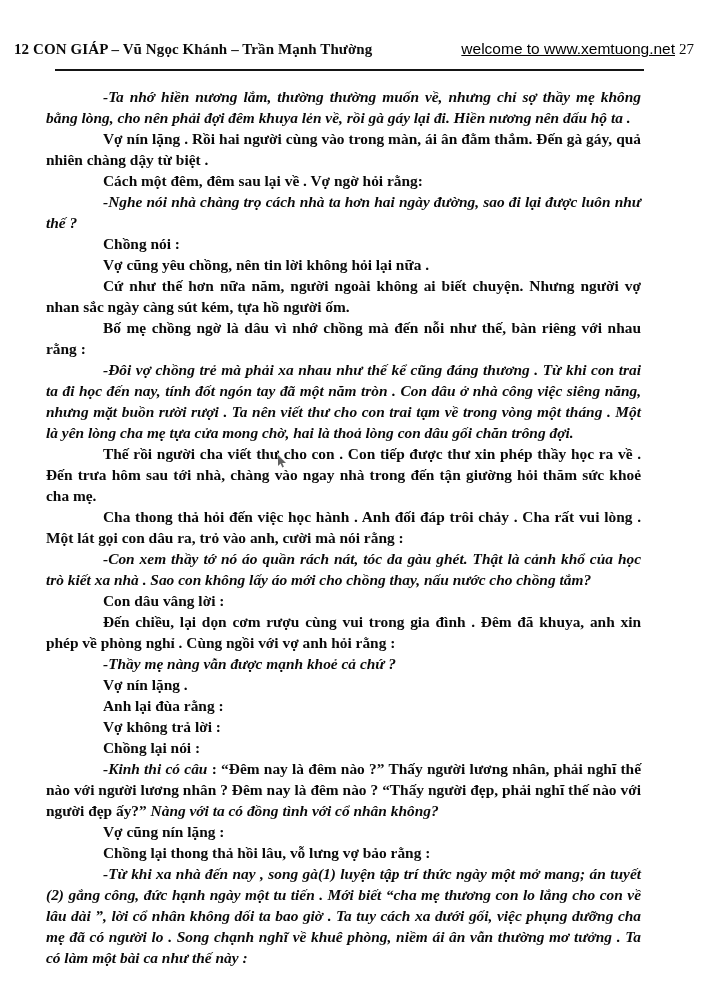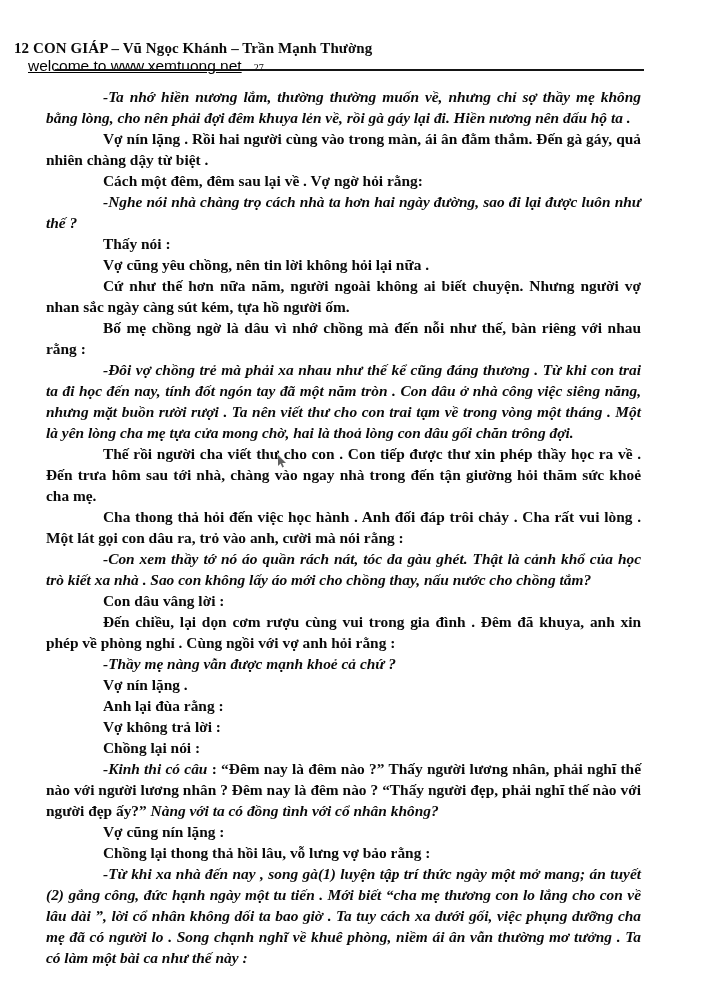--- a/index.html
+++ b/index.html
@@ -7,35 +7,35 @@
     position:relative;
     width:702px;height:994px;
     margin:0 auto;
     background:#ffffff;
     color:#0a0a0a;
     font-family:"Liberation Serif","DejaVu Serif",serif;
     overflow:hidden;
   }
   .header{
     position:absolute;top:40px;left:14px;right:8px;
-    display:flex;justify-content:space-between;align-items:baseline;flex-direction:column;
+    display:flex;justify-content:space-between;align-items:baseline;
   }
   .book-title{
     font-weight:700;font-size:15px;letter-spacing:.1px;white-space:nowrap;
   }
   .header-right{display:flex;align-items:baseline;}
   .site-link{
     font-family:"Liberation Sans","DejaVu Sans",sans-serif;
     font-size:15.5px;
     text-decoration:underline;
     color:#000000;
     white-space:nowrap;
     margin-left:14px;
   }
-  .page-number{font-size:10px;margin-left:12px;}
+  .page-number{font-size:15px;margin-left:4px;}
   .header-rule{
     position:absolute;top:69px;left:55px;width:589px;
     border-top:2px solid #151515;height:0;
   }
   .body-text{
     position:absolute;top:86px;left:46px;width:595px;
     font-size:15.4px;line-height:21px;
     text-align:justify;
   }
   .body-text p{margin:0;text-indent:57px;font-weight:bold;}
@@ -59,21 +59,21 @@
   </div>
 
   <div class="header-rule"></div>
 
   <div class="body-text">
 
   <p><span class="it">-Ta nhớ hiền nương lắm, thường thường muốn về, nhưng chỉ sợ thầy mẹ không bằng lòng, cho nên phải đợi đêm khuya lẻn về, rồi gà gáy lại đi. Hiền nương nên dấu hộ ta .</span></p>
       <p><span>Vợ nín lặng . Rồi hai người cùng vào trong màn, ái ân đằm thắm. Đến gà gáy, quả nhiên chàng dậy từ biệt .</span></p>
       <p><span>Cách một đêm, đêm sau lại về . Vợ ngờ hỏi rằng:</span></p>
       <p><span class="it">-Nghe nói nhà chàng trọ cách nhà ta hơn hai ngày đường, sao đi lại được luôn như thế ?</span></p>
-      <p><span>Thấy nói :</span></p>
+      <p><span>Chồng nói :</span></p>
       <p><span>Vợ cũng yêu chồng, nên tin lời không hỏi lại nữa .</span></p>
       <p><span>Cứ như thế hơn nữa năm, người ngoài không ai biết chuyện. Nhưng người vợ nhan sắc ngày càng sút kém, tựa hồ người ốm.</span></p>
       <p><span>Bố mẹ chồng ngờ là dâu vì nhớ chồng mà đến nỗi như thế, bàn riêng với nhau rằng :</span></p>
       <p><span class="it">-Đôi vợ chồng trẻ mà phải xa nhau như thế kể cũng đáng thương . Từ khi con trai ta đi học đến nay, tính đốt ngón tay đã một năm tròn . Con dâu ở nhà công việc siêng năng, nhưng mặt buồn rười rượi . Ta nên viết thư cho con trai tạm về trong vòng một tháng . Một là yên lòng cha mẹ tựa cửa mong chờ, hai là thoả lòng con dâu gối chăn trông đợi.</span></p>
       <p><span>Thế rồi người cha viết thư cho con . Con tiếp được thư xin phép thầy học ra về . Đến trưa hôm sau tới nhà, chàng vào ngay nhà trong đến tận giường hỏi thăm sức khoẻ cha mẹ.</span></p>
       <p><span>Cha thong thả hỏi đến việc học hành . Anh đối đáp trôi chảy . Cha rất vui lòng . Một lát gọi con dâu ra, trỏ vào anh, cười mà nói rằng :</span></p>
       <p><span class="it">-Con xem thầy tớ nó áo quần rách nát, tóc da gàu ghét. Thật là cảnh khổ của học trò kiết xa nhà . Sao con không lấy áo mới cho chồng thay, nấu nước cho chồng tắm?</span></p>
       <p><span>Con dâu vâng lời :</span></p>
       <p><span>Đến chiều, lại dọn cơm rượu cùng vui trong gia đình . Đêm đã khuya, anh xin phép về phòng nghỉ . Cùng ngồi với vợ anh hỏi rằng :</span></p>
       <p><span class="it">-Thầy mẹ nàng vẫn được mạnh khoẻ cả chứ ?</span></p>

